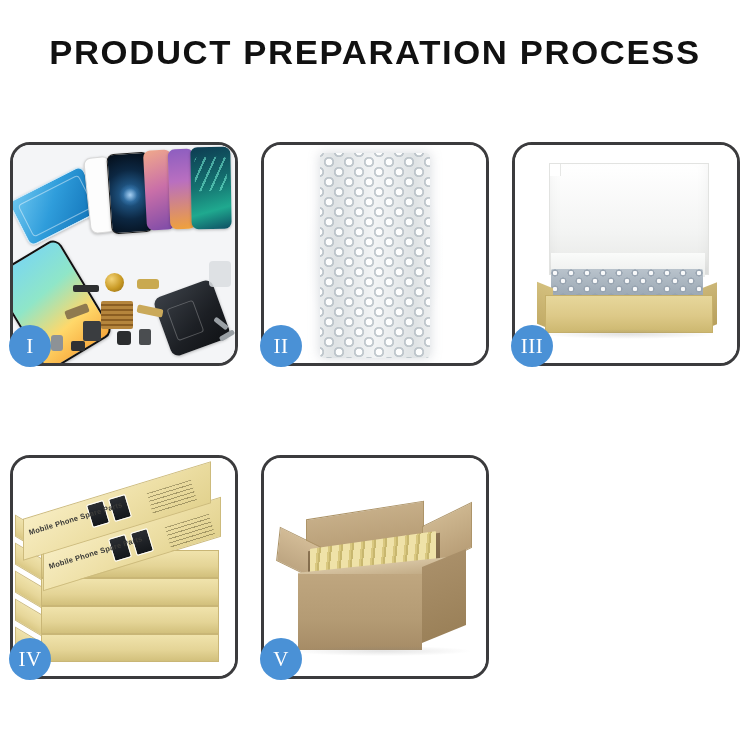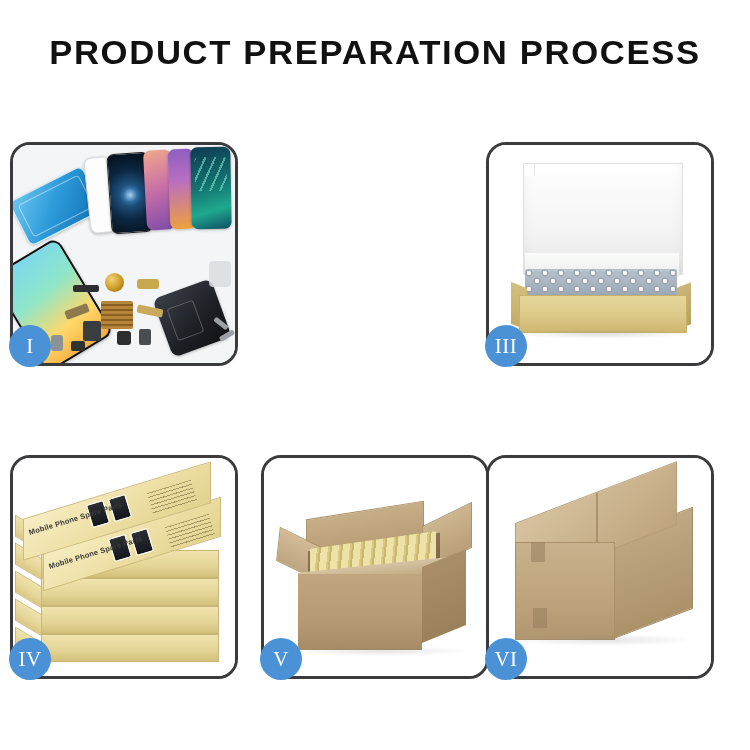--- a/index.html
+++ b/index.html
@@ -68,21 +68,21 @@
     overflow: visible;
   }
   .panel-inner {
     position: absolute;
     inset: 0;
     border-radius: 17px;
     overflow: hidden;
   }
   .panel.c0 { left: 0px; }
   .panel.c1 { left: 251px; }
-  .panel.c2 { left: 476px; }
+  .panel.c2 { left: 502px; }
   .panel.r0 { top: 0px; }
   .panel.r1 { top: 313px; }
 
   .badge {
     position: absolute;
     left: -4px;
     bottom: -4px;
     width: 42px;
     height: 42px;
     border-radius: 50%;
@@ -426,20 +426,31 @@
         <div class="part p10"></div>
         <div class="part p11"></div>
         <div class="part p12"></div>
         <div class="part p13"></div>
         <div class="part p14"></div>
       </div>
     </div>
     <div class="badge">I</div>
   </div>
 
+  <div class="panel r0 c1">
+    <div class="panel-inner">
+      <div class="scene-bubble">
+        <div class="bubble-haze"></div>
+        <div class="bubble-sheet">
+          <div class="bubble-grid"></div>
+        </div>
+      </div>
+    </div>
+    <div class="badge">II</div>
+  </div>
 
   <div class="panel r0 c2">
     <div class="panel-inner">
       <div class="scene-openbox">
         <div class="ob-lid"></div>
         <div class="ob-foam"></div>
         <div class="ob-contents"></div>
         <div class="ob-left"></div>
         <div class="ob-right"></div>
         <div class="ob-front"></div>
@@ -490,27 +501,14 @@
         <div class="ct-fill"></div>
         <div class="ct-rim"></div>
         <div class="ct-side"></div>
         <div class="ct-front"></div>
         <div class="ct-shadow"></div>
       </div>
     </div>
     <div class="badge">V</div>
   </div>
 
-  <div class="panel r1 c2">
-    <div class="panel-inner">
-      <div class="scene-sealed">
-        <div class="sc-side"></div>
-        <div class="sc-top"></div>
-        <div class="sc-front"></div>
-        <div class="sc-tape sc-tape1"></div>
-        <div class="sc-tape sc-tape2"></div>
-        <div class="sc-shadow"></div>
-      </div>
-    </div>
-    <div class="badge">VI</div>
-  </div>
 
 </div>
 
 </body></html>

